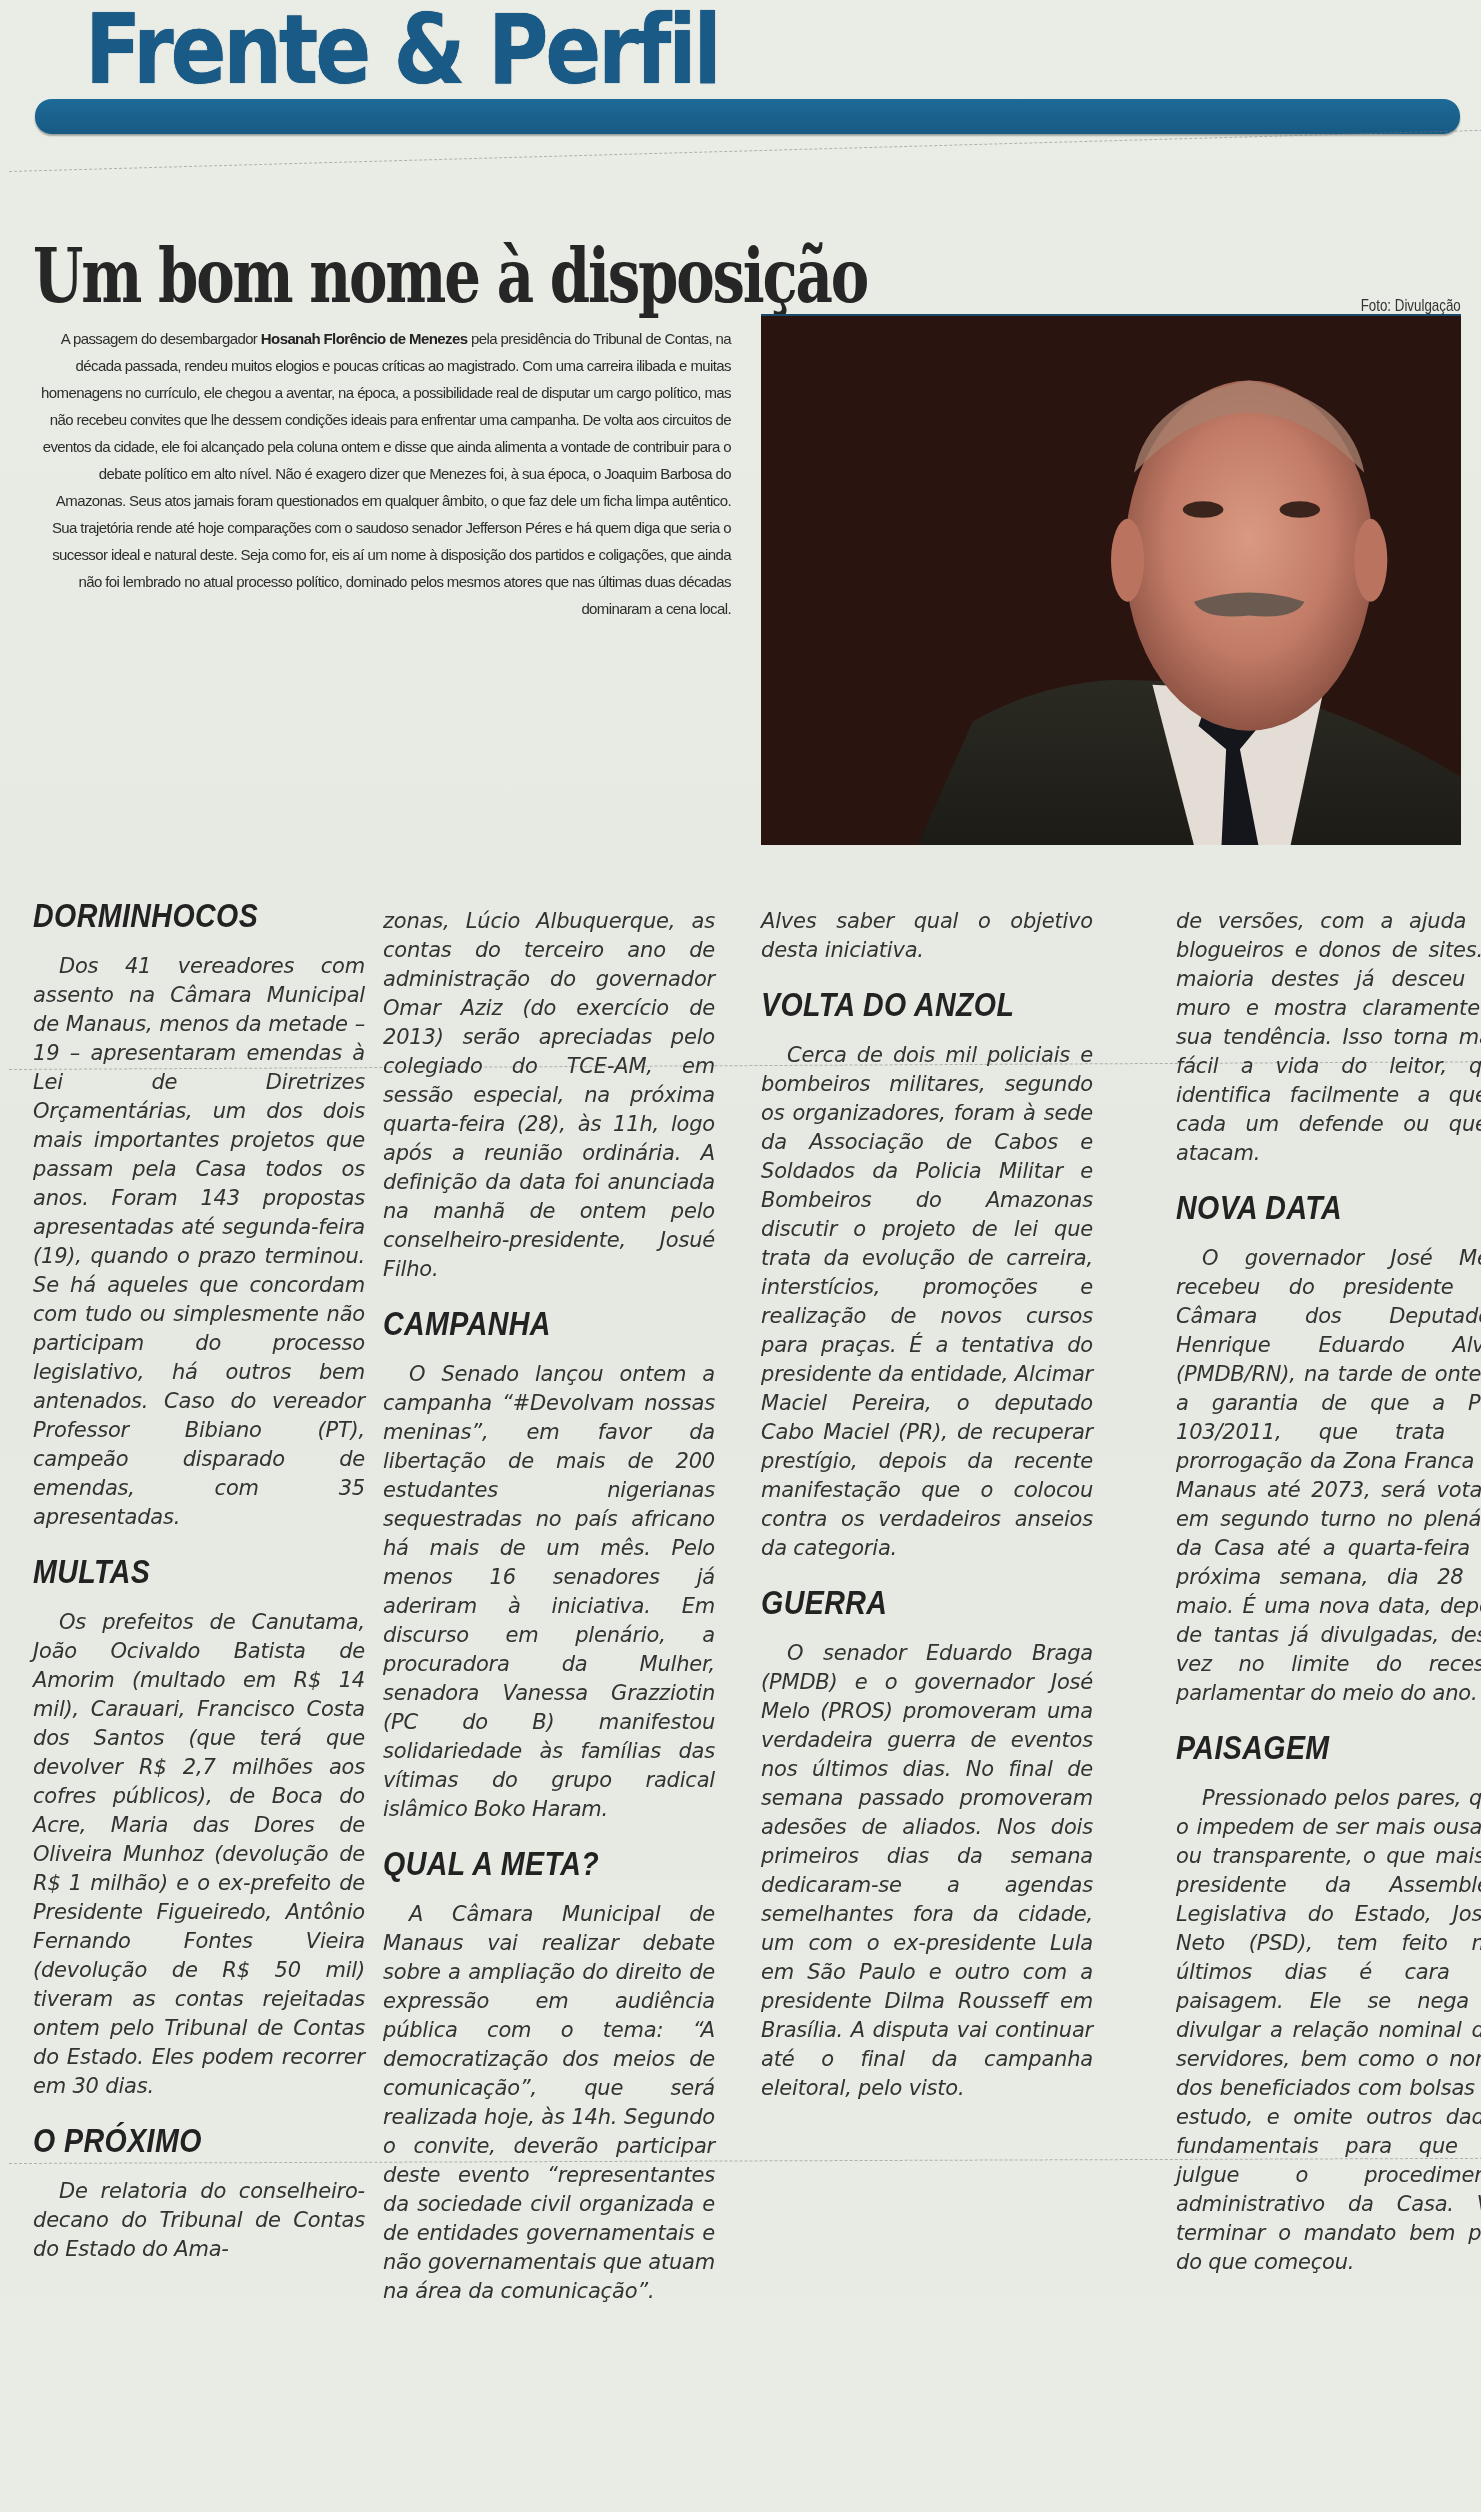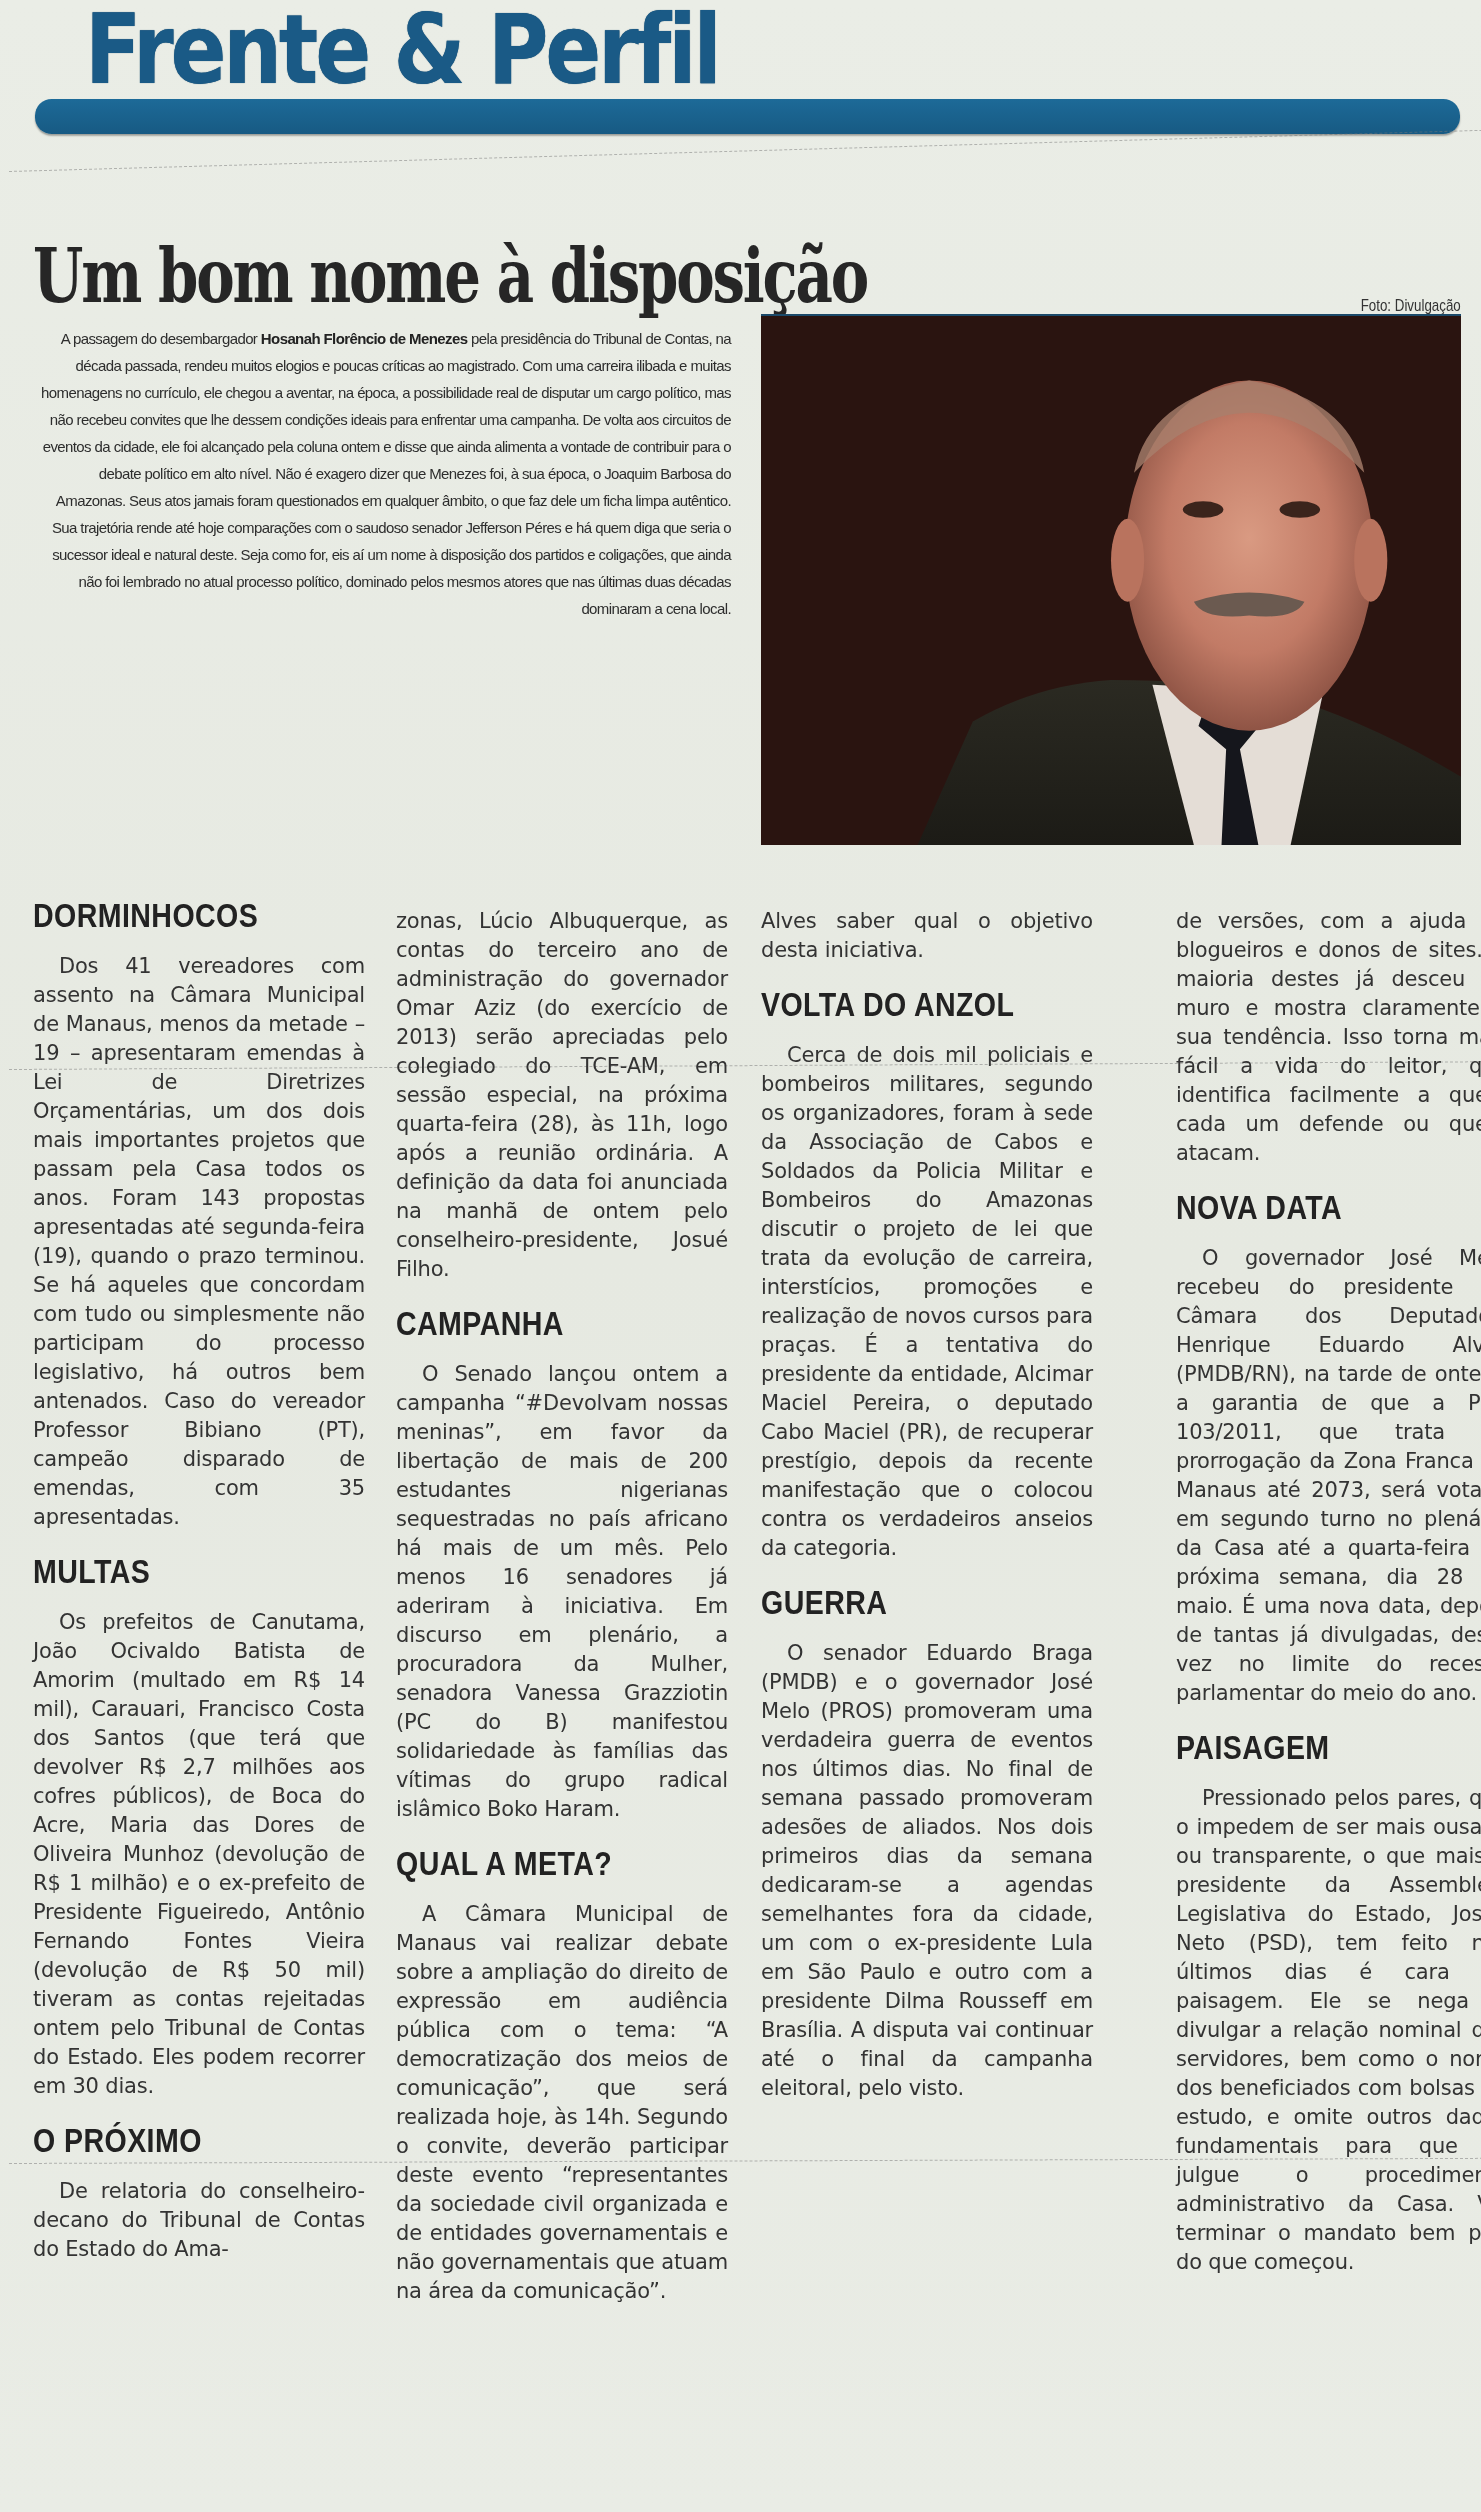--- a/index.html
+++ b/index.html
@@ -61,23 +61,24 @@
     border-top: 2.8px solid #1b4a6a;
     overflow: hidden;
   }
   .photo svg { width: 100%; height: 100%; display: block; }
   
   .col {
     position: absolute; top: 898px; width: 332px;
     font-family: "DejaVu Sans", sans-serif; font-size: 21px;
     line-height: 29px; color: #333; text-align: justify;
     letter-spacing: -0.2px;
+    font-style: italic;
   }
   .col1 { left: 33px; }
-  .col2 { left: 396px; top: 907px; }
+  .col2 { left: 383px; top: 907px; }
   .col3 { left: 761px; top: 907px; }
   .col4 { left: 1176px; top: 907px; }
   .col h2 {
     font-family: "Liberation Sans", sans-serif; font-weight: bold;
     font-size: 34px; line-height: 1; margin: 0 0 20px 0;
     color: #222; letter-spacing: 0.5px;
     transform: scaleX(0.84); transform-origin: left top;
     white-space: nowrap;
   }
   .col p { margin: 0 0 22px 0; text-indent: 26px; hyphens: auto; }

